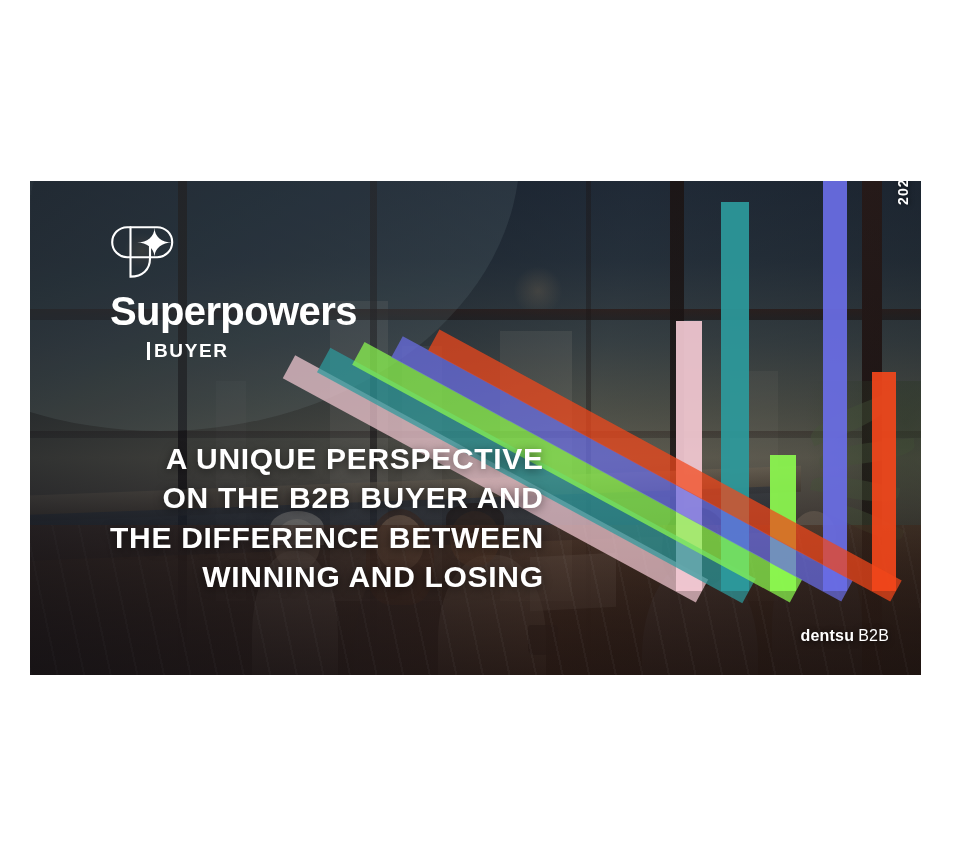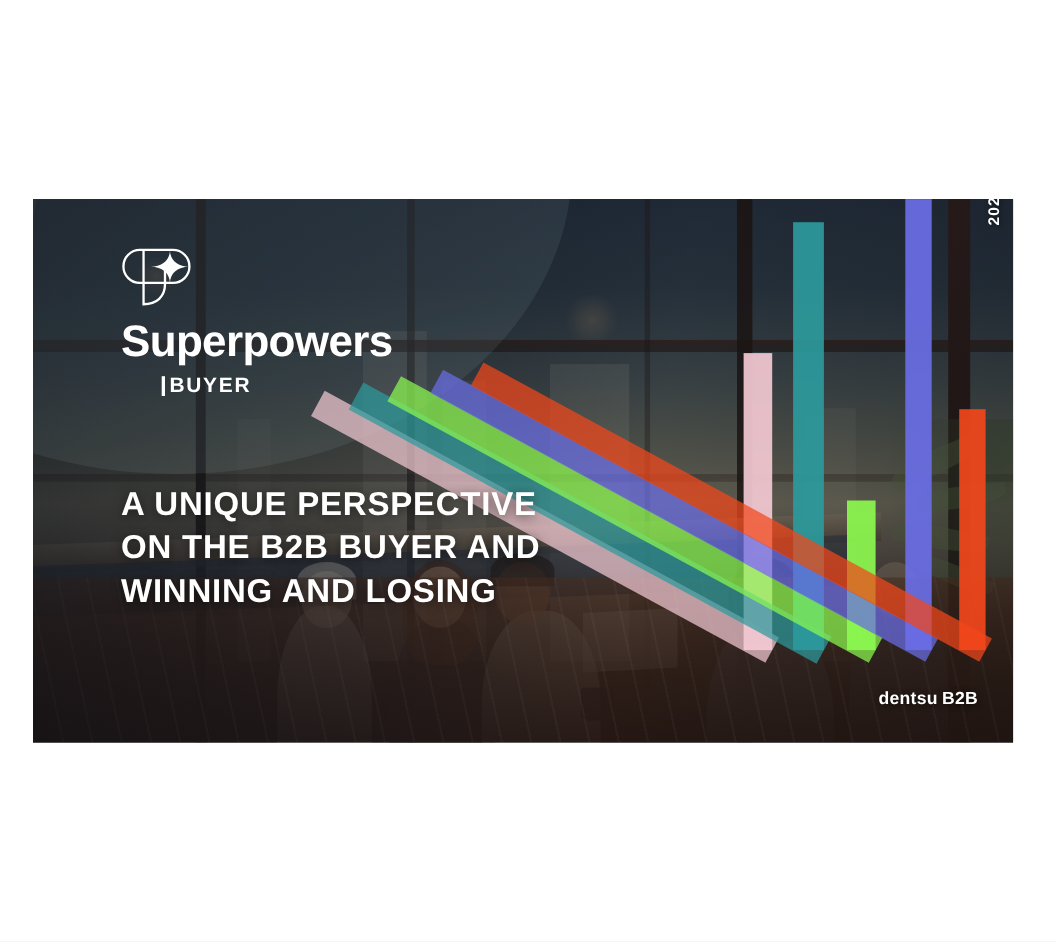--- a/index.html
+++ b/index.html
@@ -167,21 +167,21 @@
   }
 
   
   .headline {
     position:absolute; left: 80px; top: 258px;
     color:#fff; font-weight: 800; font-size: 30px; line-height: 1.31;
     letter-spacing: 0.7px; text-transform: uppercase;
     text-shadow: 0 2px 10px rgba(0,0,0,.55);
     font-family: "Liberation Sans", sans-serif;
   }
-  .headline span { display:block; white-space: nowrap; }
+  .headline span { display:block; white-space: nowrap; text-align: right; }
 
   
   .edition {
     position:absolute; right: 26px; top: 24px;
     transform-origin: 100% 0;
     writing-mode: vertical-rl;
     transform: rotate(180deg);
     color:#fff; font-weight:800; font-size:14px; letter-spacing: 1.1px;
     text-shadow: 0 1px 5px rgba(0,0,0,.6);
     font-family: "Liberation Sans", sans-serif;
@@ -197,21 +197,21 @@
   }
 
   
   .signoff {
     position:absolute; right: 32px; bottom: 30px;
     color:#fff; font-size: 16px; letter-spacing:.2px;
     text-shadow: 0 1px 6px rgba(0,0,0,.7);
     font-family: "Liberation Sans", sans-serif;
   }
   .signoff b { font-weight: 800; }
-  .signoff i { font-style: normal; font-weight: 700; margin-left: 4px; }
+  .signoff i { font-style: normal; font-weight: 400; margin-left: 4px; }
 </style>
 </head>
 <body>
 
 <div id="page">
 
   <div id="cover">
 
     <div class="photo">
       <div class="tower t-a"></div>
@@ -290,20 +290,21 @@
       <div class="wordmark">Superpowers</div>
       <div class="indexline">
         <span class="indexbar"></span>
         <span class="indextxt">BUYER</span>
       </div>
     </div>
 
     <div class="headline">
       <span>A UNIQUE PERSPECTIVE</span>
       <span>ON THE B2B BUYER AND</span>
+      <span>THE DIFFERENCE BETWEEN</span>
       <span>WINNING AND LOSING</span>
     </div>
 
     <div class="edition">2024 EDITION</div>
 
     <div class="signoff">
       <b>dentsu</b><i>B2B</i>
     </div>
 
   </div>

